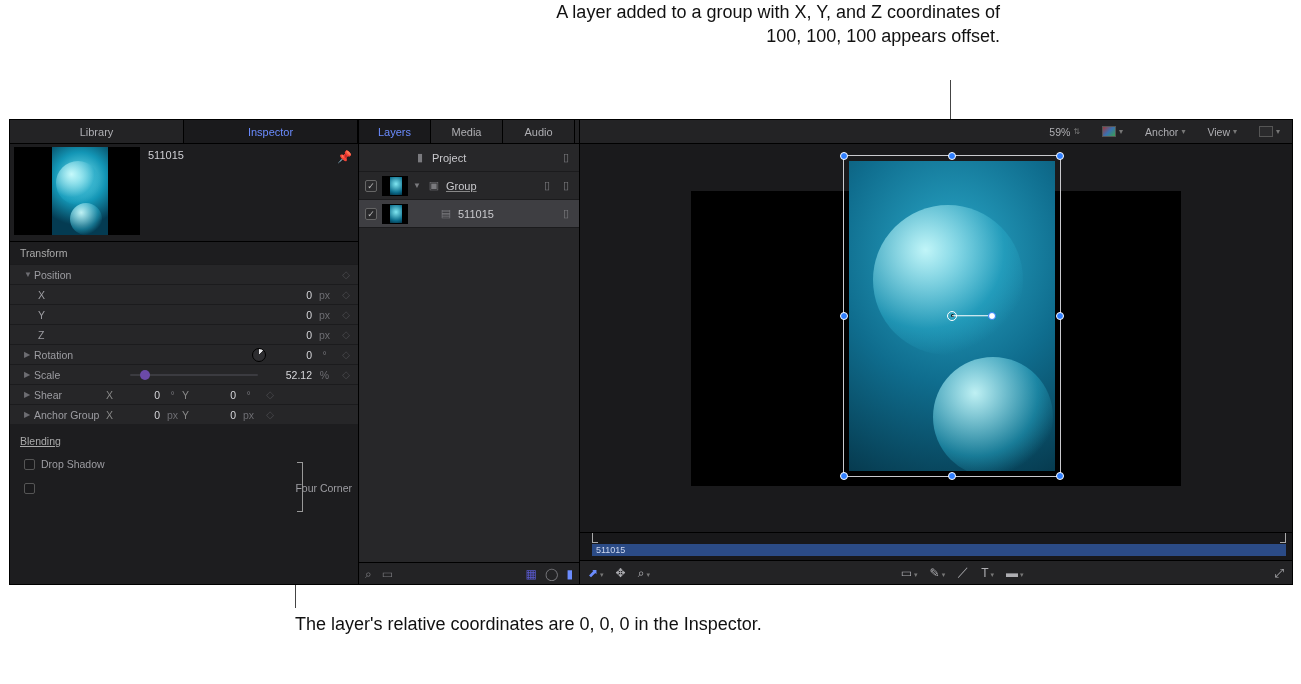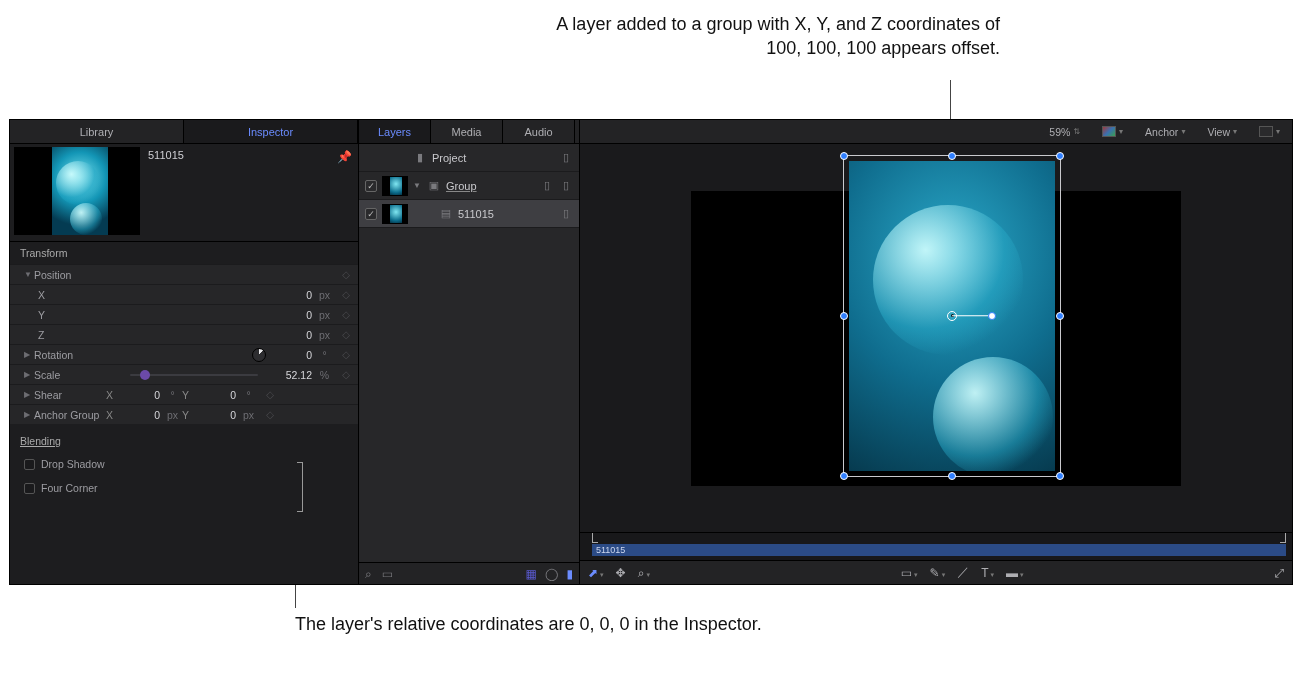--- a/index.html
+++ b/index.html
@@ -8,21 +8,21 @@
     background: #fff;
     color: #1a1a1a;
     width: 1301px;
     height: 684px;
     position: relative;
     font-size: 11px;
   }
   
   .annotation-top {
     position: absolute;
-    top: 12px; left: 530px; width: 470px;
+    top: 0; left: 530px; width: 470px;
     text-align: right;
     font-size: 18px;
     line-height: 1.35;
     color: #111;
   }
   .annotation-top-line {
     position: absolute;
     top: 80px; left: 950px;
     width: 1px; height: 90px;
     background: #444;
@@ -357,21 +357,21 @@
         <span class="unit">px</span>
         <span class="kf">◇</span>
       </div>
 
       <div class="section-head" style="margin-top:6px;text-decoration:underline;">Blending</div>
 
       <div class="prow" style="height:24px;">
         <span class="cbox"></span>
         <span>Drop Shadow</span>
       </div>
-      <div class="prow" style="height:24px;">
+      <div class="prow" style="height:24px;justify-content:space-between;">
         <span class="cbox"></span>
         <span>Four Corner</span>
       </div>
 
       <div class="bracket"></div>
     </div>
   </div>
 
   <div class="col-layers">
     <div class="tabbar layers-tabs">

